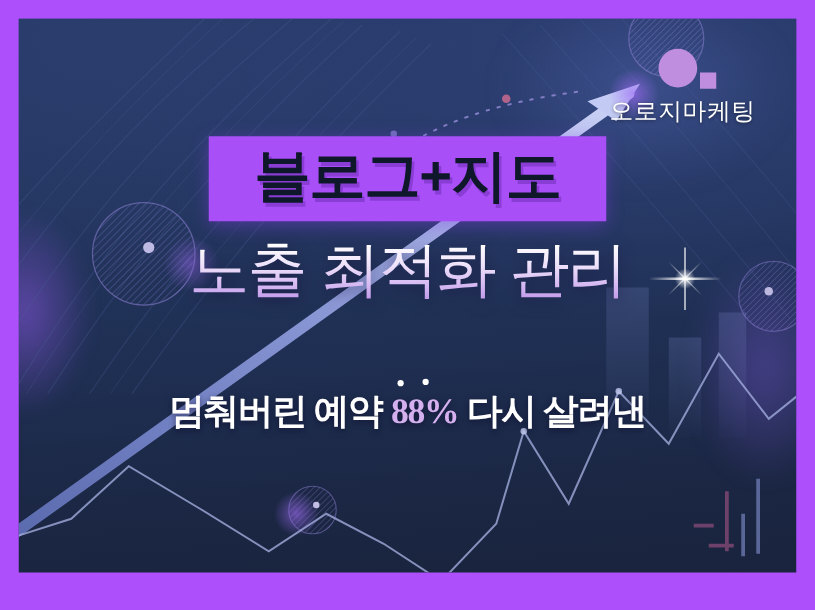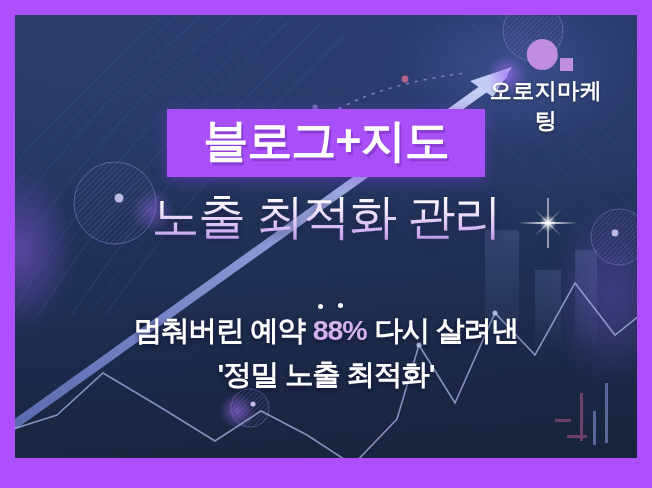--- a/index.html
+++ b/index.html
@@ -83,21 +83,21 @@
     width:31px;height:31px;border-radius:50%;
     background:#bf8ede;
   }
   .logo-sq{
     position:absolute;left:50%;top:19px;
     margin-left:14px;
     width:13px;height:13px;
     background:#bf8ede;
   }
   .logo-text{
-    font-size:22px;font-weight:700;
+    font-size:19px;font-weight:400;
     color:#ffffff;
     letter-spacing:.5px;
     text-shadow:0 1px 3px rgba(0,0,0,.45);
   }
 
   
   .headline{
     position:absolute;
     left:0;right:0;top:94px;
     z-index:7;
@@ -107,21 +107,21 @@
   .tag{
     display:inline-block;
     background:#a84ff7;
     padding:9px 36px 13px;
     box-shadow:0 3px 14px rgba(130,60,230,.45);
   }
   .tag span{
     display:block;
     font-size:45px;font-weight:900;
     line-height:1.02;
-    color:#ffffff;
+    color:#0f172a;
     letter-spacing:-1px;
     text-shadow:2px 3px 0 rgba(80,30,150,.35);
   }
   .title2{
     margin-top:14px;
     font-size:48px;font-weight:400;
     letter-spacing:-1.5px;
     line-height:1.1;
     background:linear-gradient(180deg,#ffffff 6%,#f0e4fb 38%,#cfaef0 78%,#b98fe4 100%);
     -webkit-background-clip:text;background-clip:text;
@@ -135,20 +135,21 @@
     position:absolute;
     left:0;right:0;top:298px;
     z-index:7;text-align:center;
   }
   .sub1{
     font-size:28.5px;font-weight:900;
     color:#ffffff;letter-spacing:-1.1px;
     line-height:1.2;
     text-shadow:0 2px 5px rgba(10,6,40,.6);
     white-space:nowrap;
+    font-family:Liberation Serif, serif;
   }
   .hl{
     color:#d5b0ef;
     position:relative;
     display:inline-block;
     padding:0 1px;
   }
   .hl::before{
     content:"";
     position:absolute;left:6px;top:-9px;
@@ -331,17 +332,16 @@
       <div class="tag-wrap">
         <div class="tag">
           <span>블로그+지도</span>
         </div>
       </div>
       <div class="title2">노출 최적화 관리</div>
     </div>
 
     <div class="subs">
       <div class="sub1"><span>멈춰버린 예약 </span><span class="hl">88%</span><span> 다시 살려낸</span></div>
-      <div class="sub2">'정밀 노출 최적화'</div>
     </div>
 
   </div>
 </div>
 
 </body></html>

